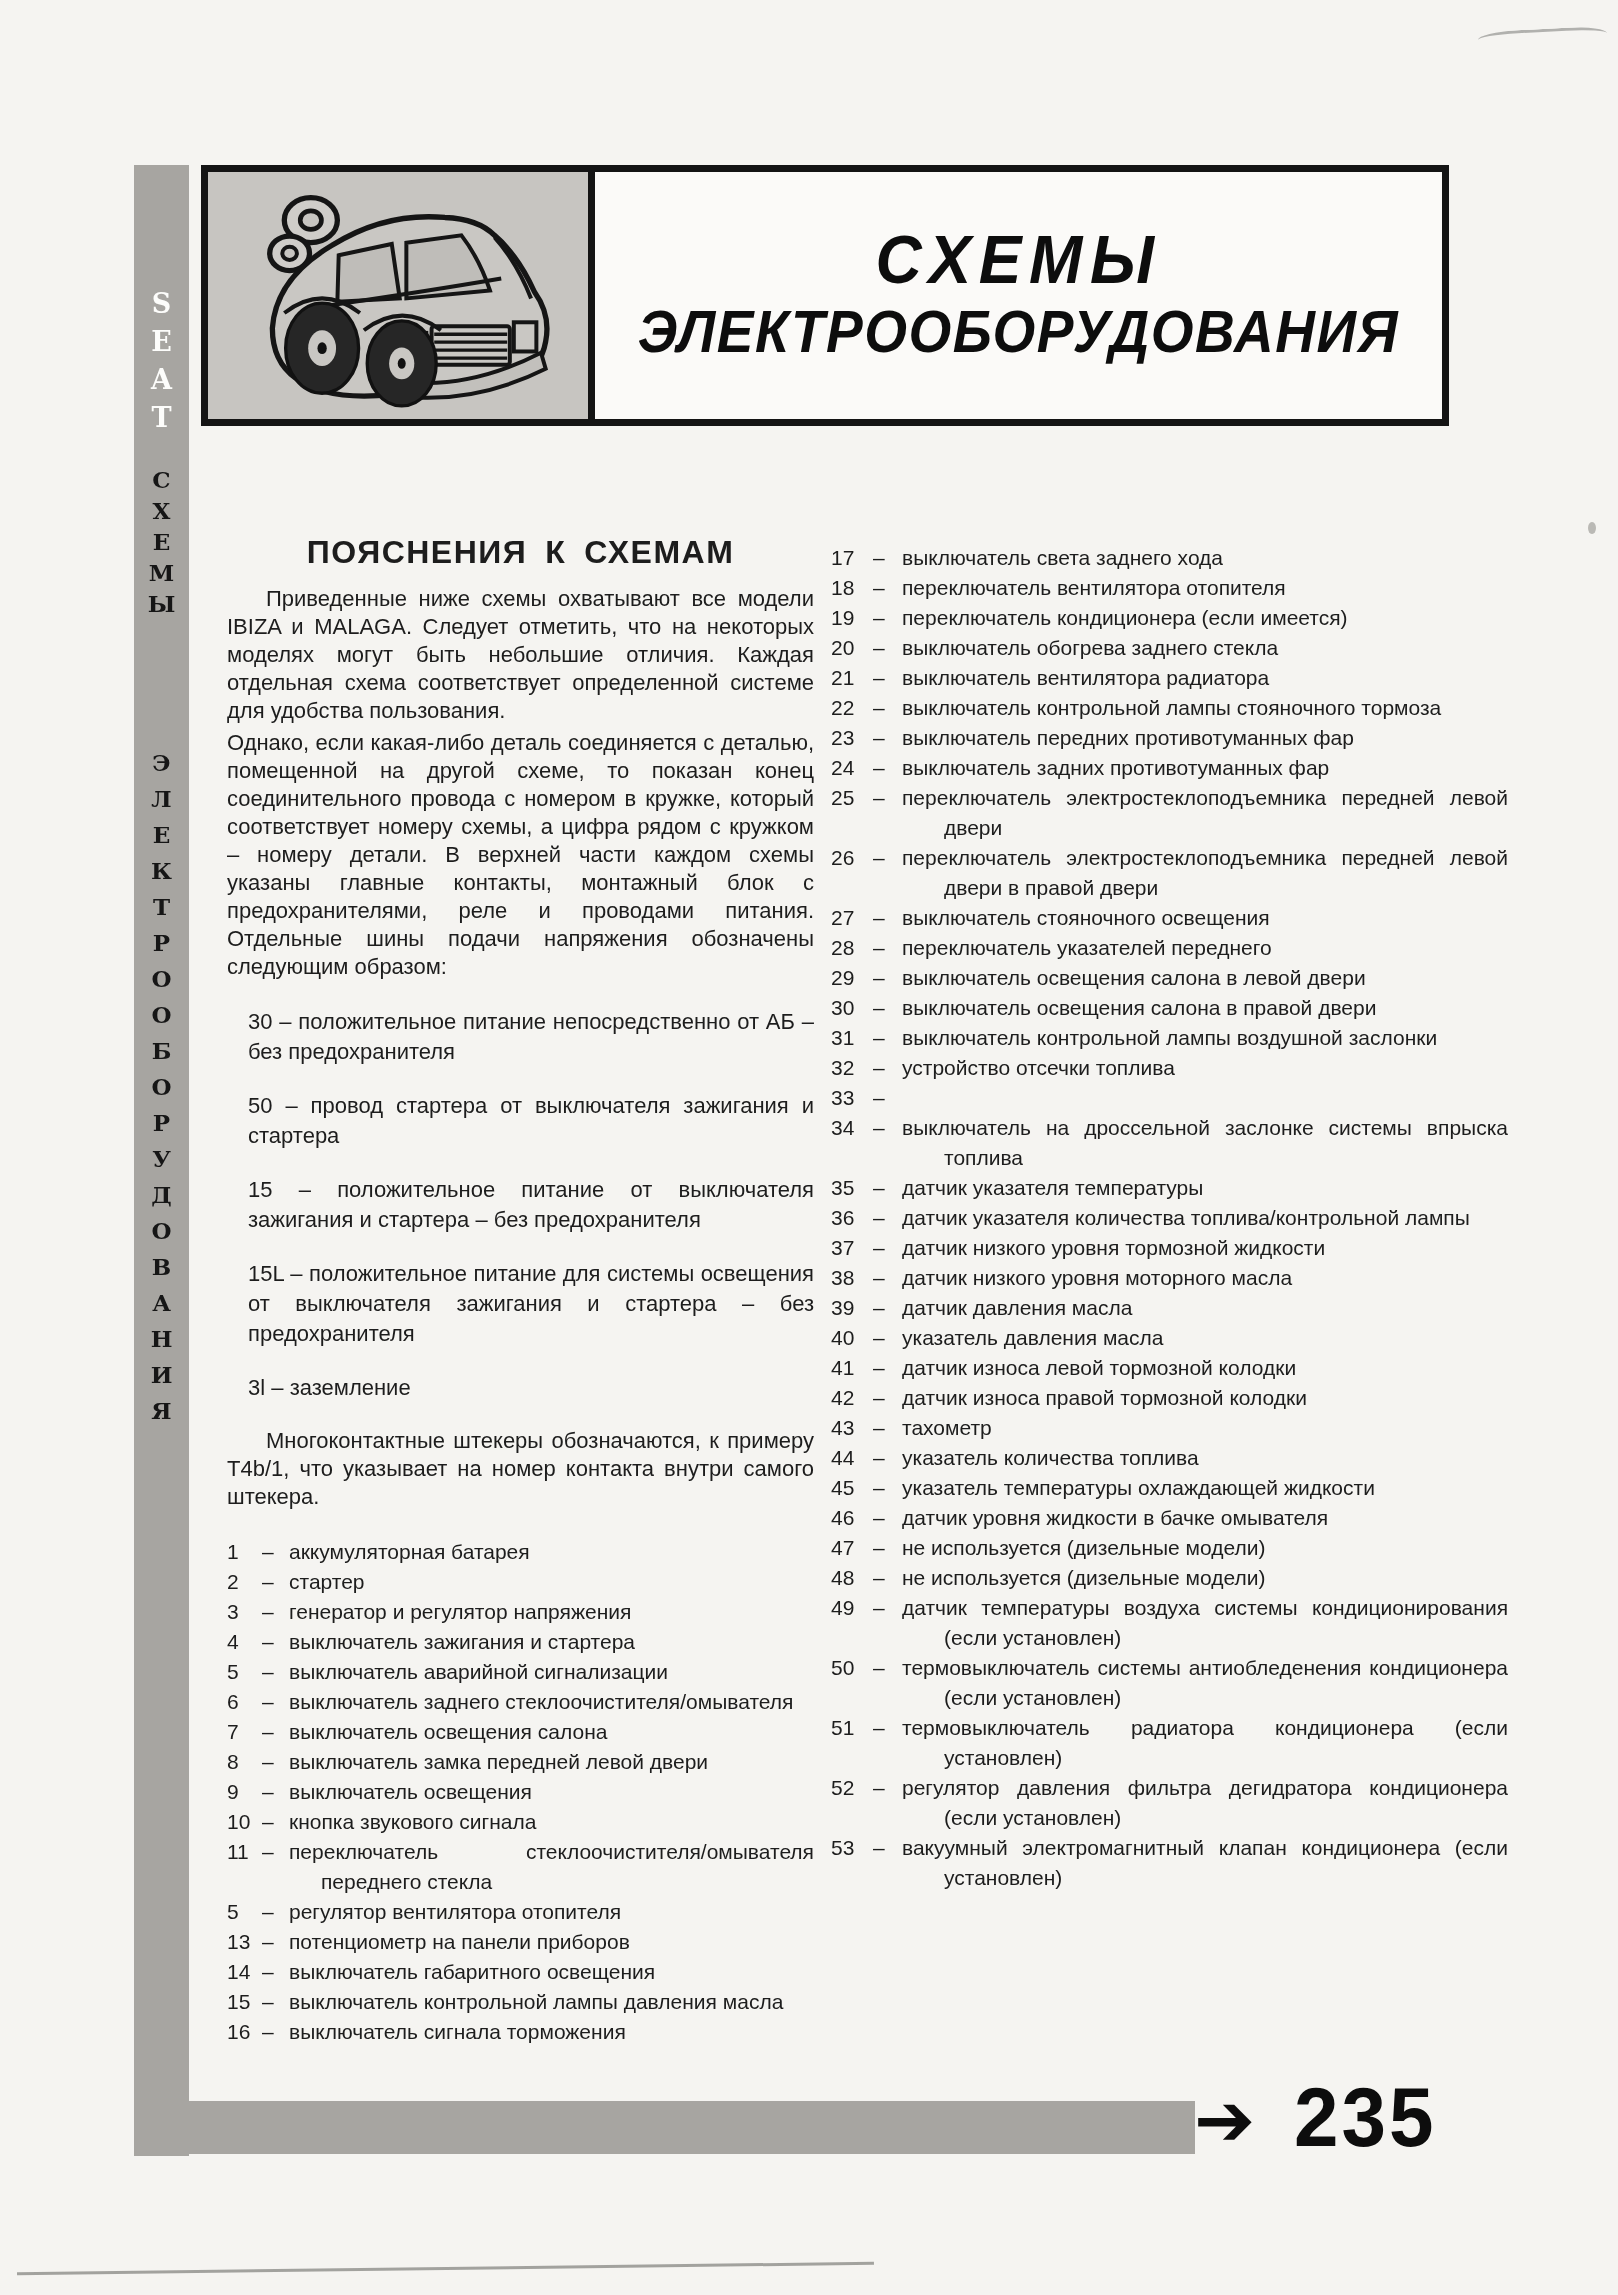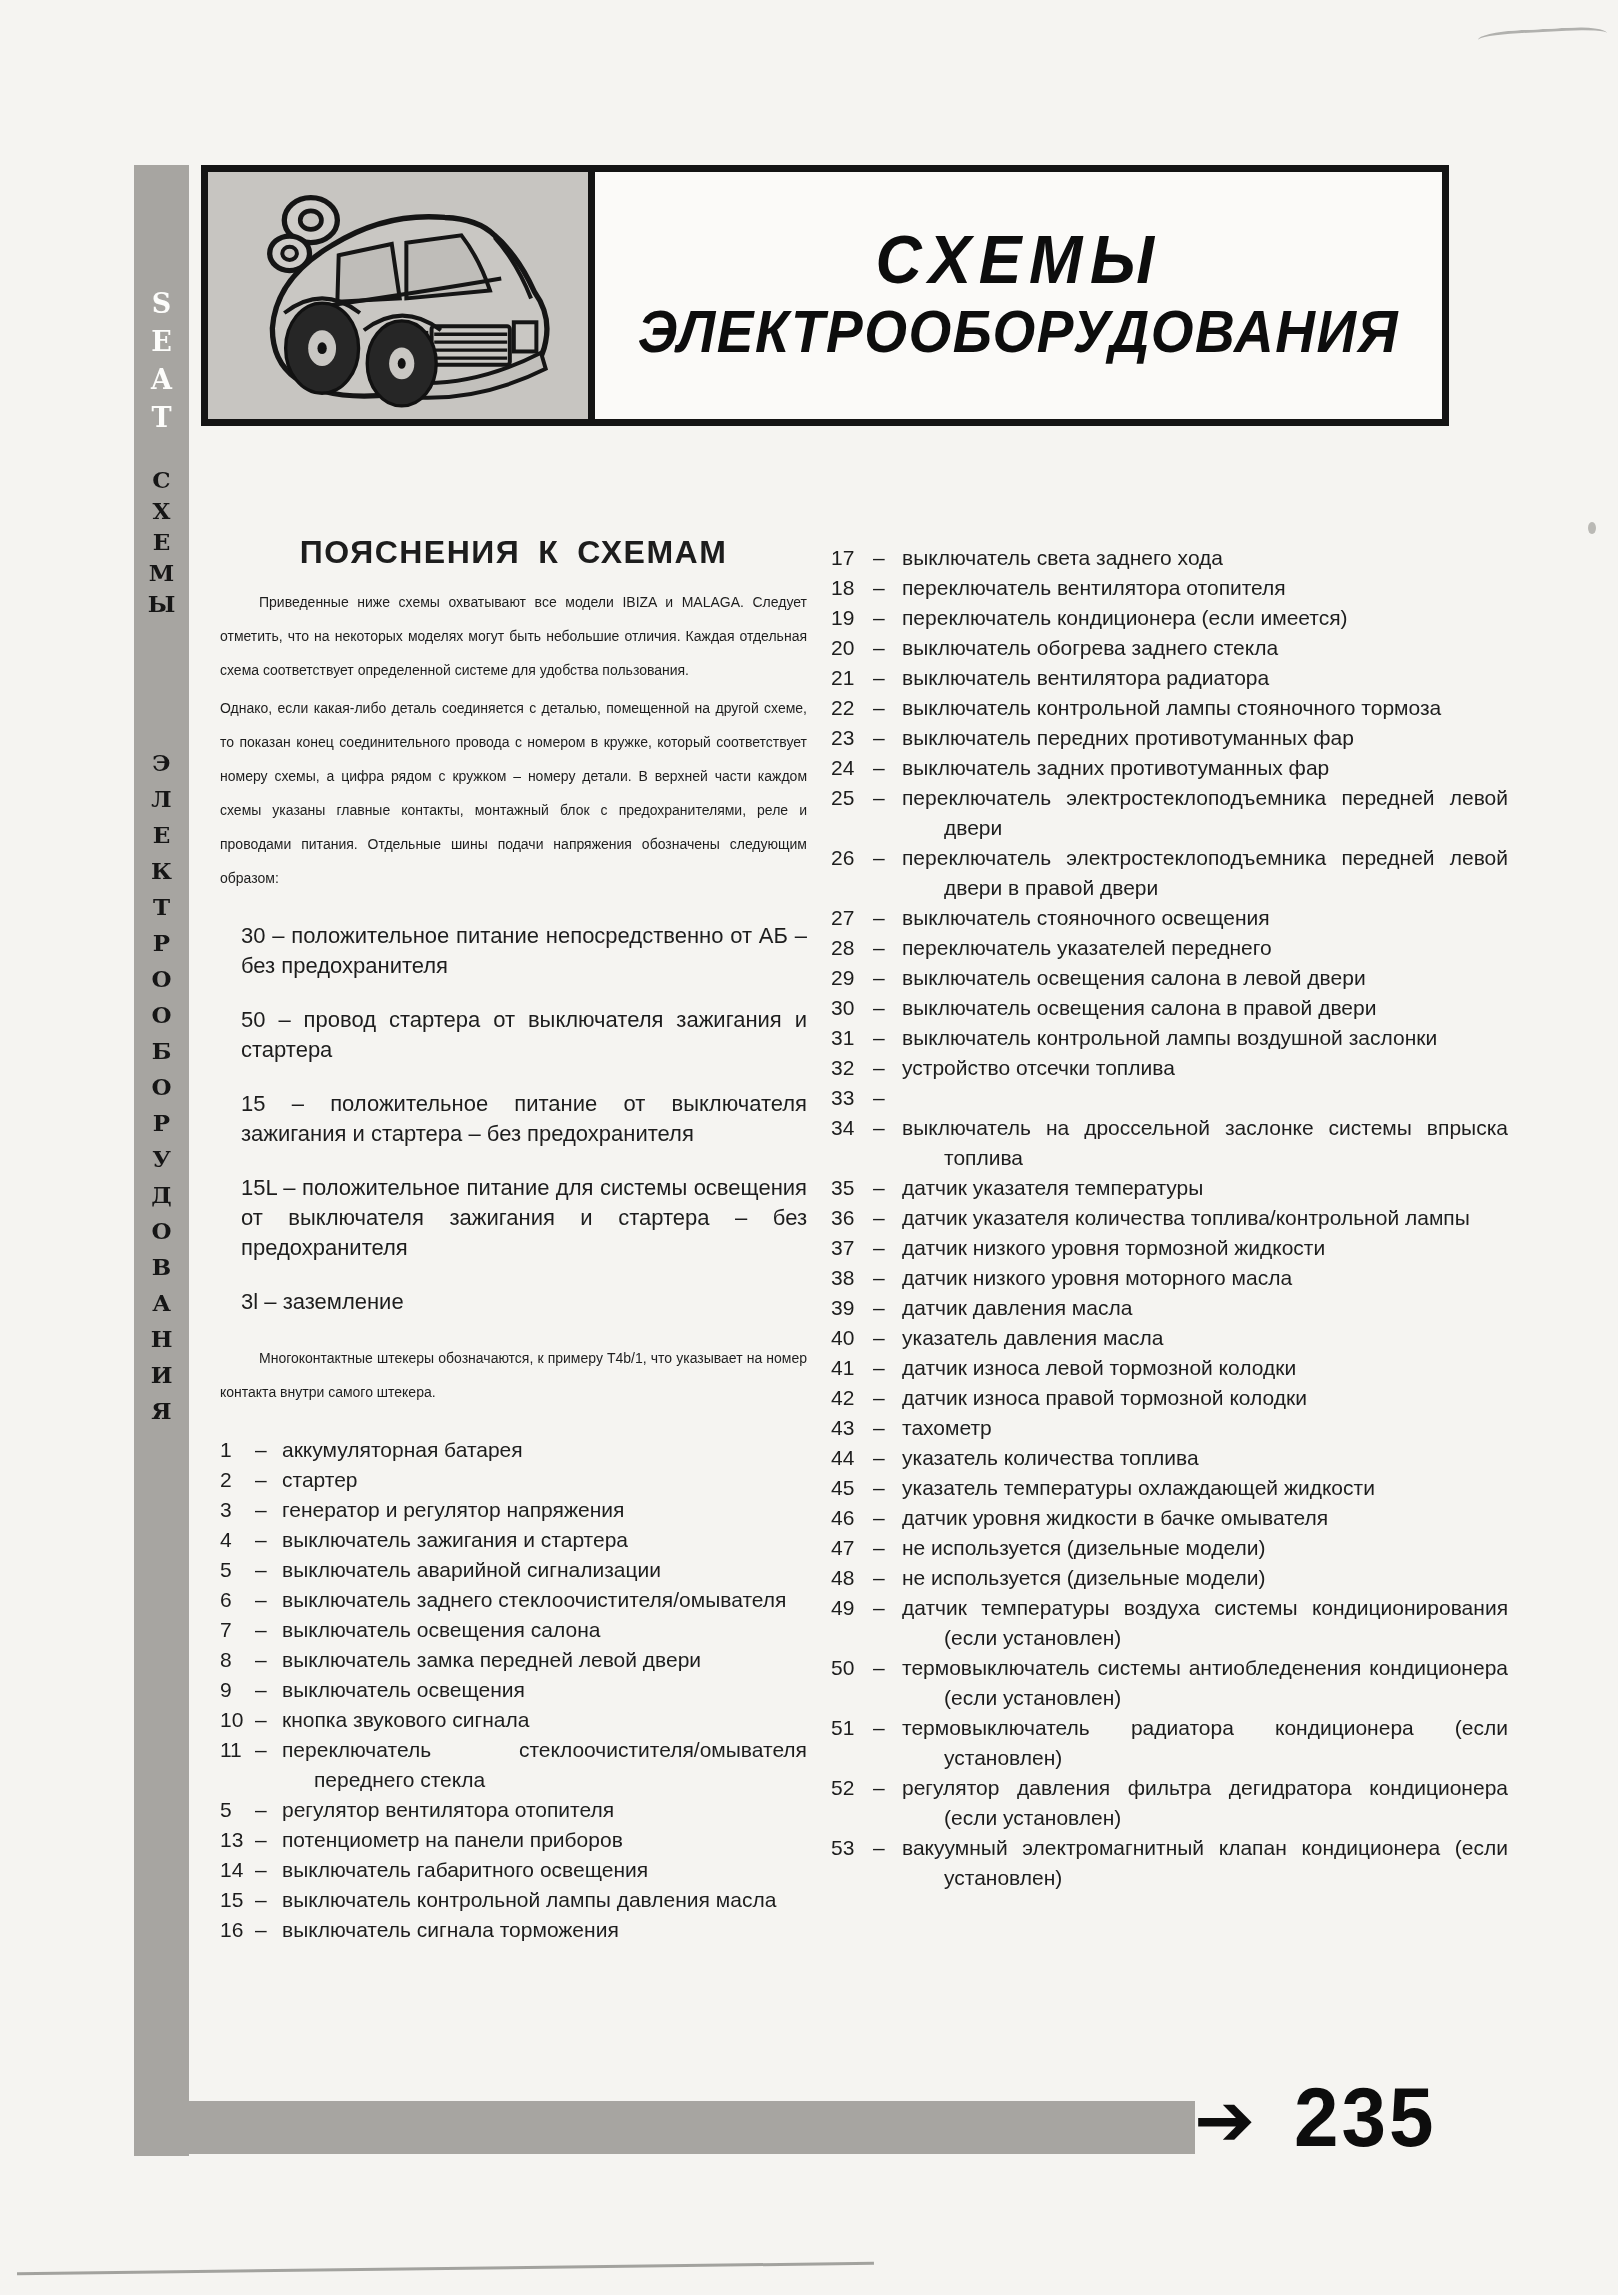--- a/index.html
+++ b/index.html
@@ -36,28 +36,28 @@
     background:#fbfaf8; display:flex; flex-direction:column; align-items:center; justify-content:center;
   }
   .title-line {
     font-weight:bold; font-style:italic; color:#0d0d0d;
     transform:scaleY(1.08); white-space:nowrap;
   }
   .title-line.l1 { font-size:64px; line-height:73px; letter-spacing:7.6px; }
   .title-line.l2 { font-size:55px; line-height:73px; letter-spacing:1.5px; }
 
   
-  .left-col  { position:absolute; left:220px;  top:533px; width:587px; }
+  .left-col  { position:absolute; left:227px;  top:533px; width:587px; }
   .right-col { position:absolute; left:831px; top:543px; width:677px; }
 
   .page-heading {
     font-size:32px; font-weight:bold; text-align:center; letter-spacing:1.5px;
     word-spacing:7.6px; margin:0 0 13.7px 0; line-height:38px;
   }
-  .para { font-size:14px; line-height:34px; text-align:justify; margin:0 0 4.6px 0; }
+  .para { font-size:22px; line-height:28px; text-align:justify; margin:0 0 4.6px 0; }
   .para.indent { text-indent:39px; }
   .para.gap-after { margin-bottom:26px; }
 
   .terminals { margin:4.6px 0 23px 21px; }
   .term { font-size:22px; line-height:30px; text-align:justify; margin:0 0 24px 0; }
   .term .code { font-weight:normal; }
 
   .num-list { }
   .li { display:flex; font-size:21px; line-height:30px; }
   .li .num  { flex:0 0 35px; }

